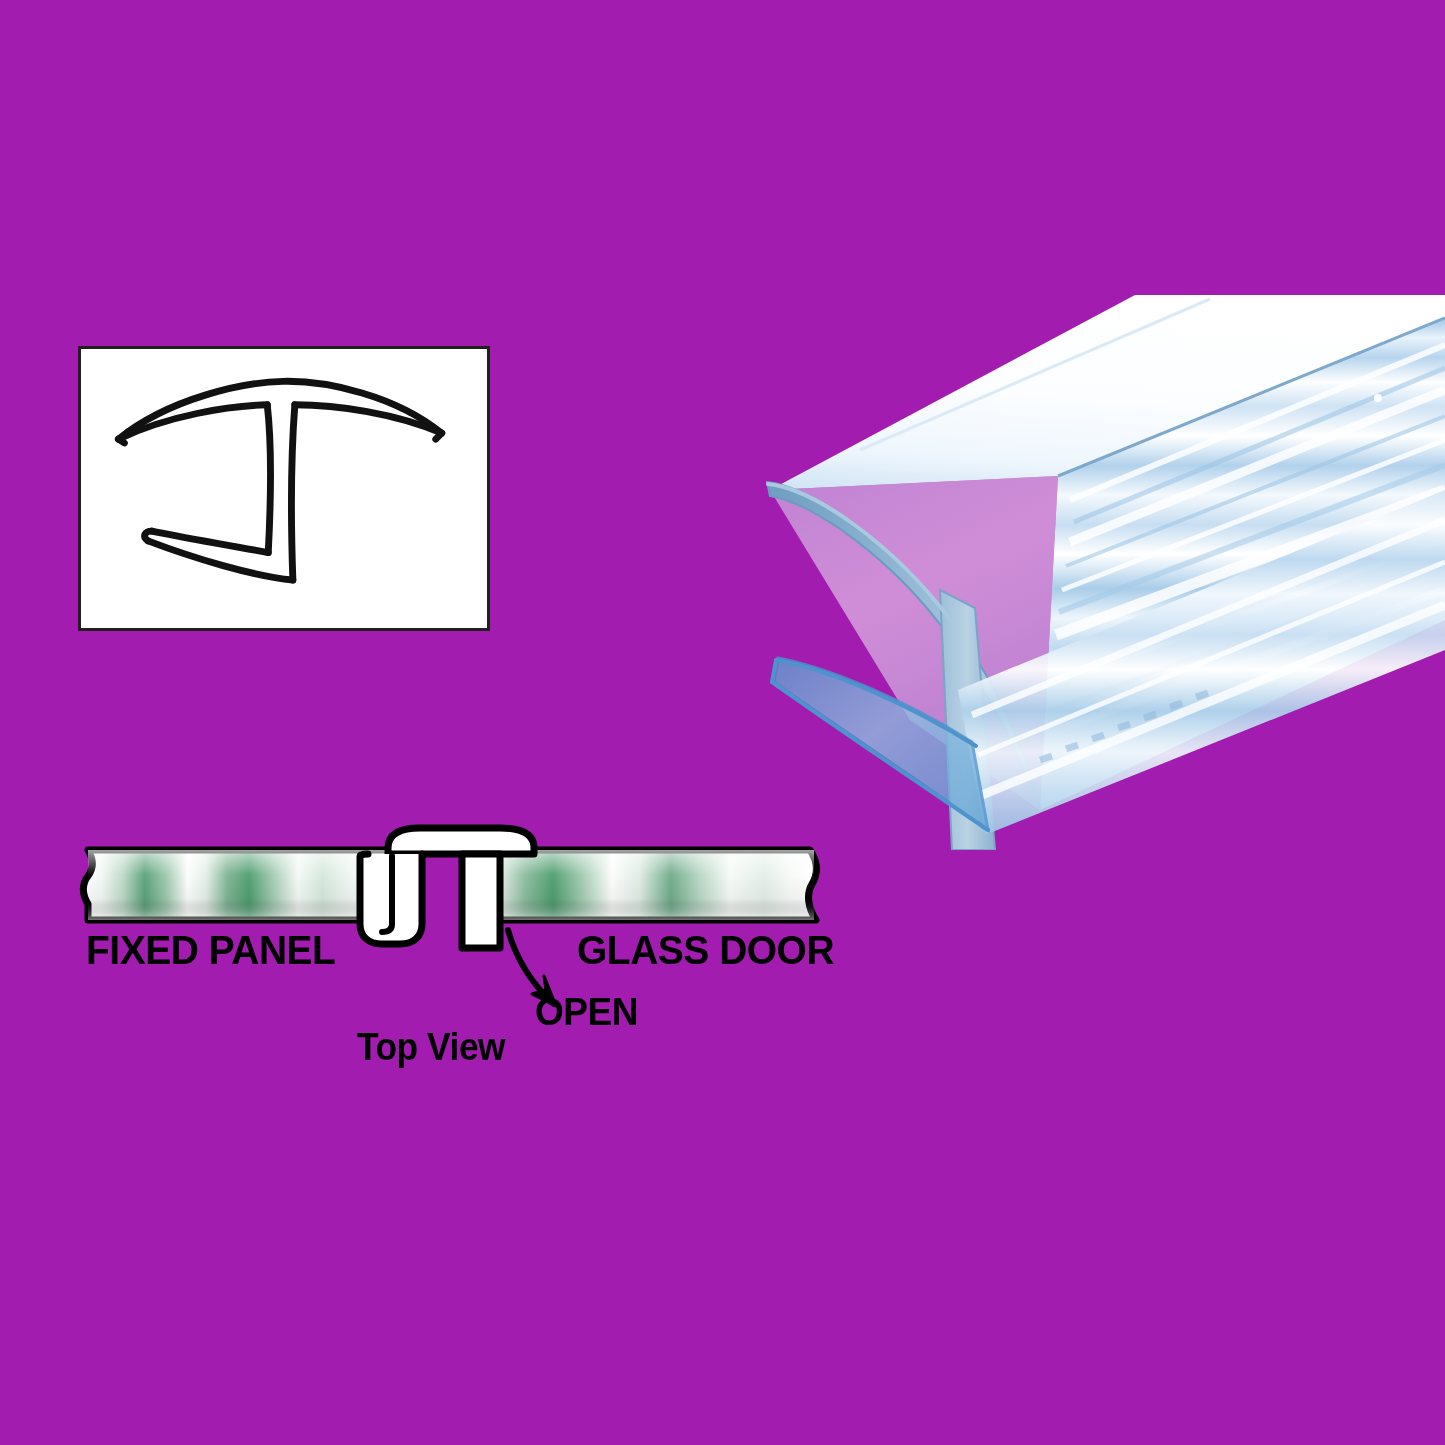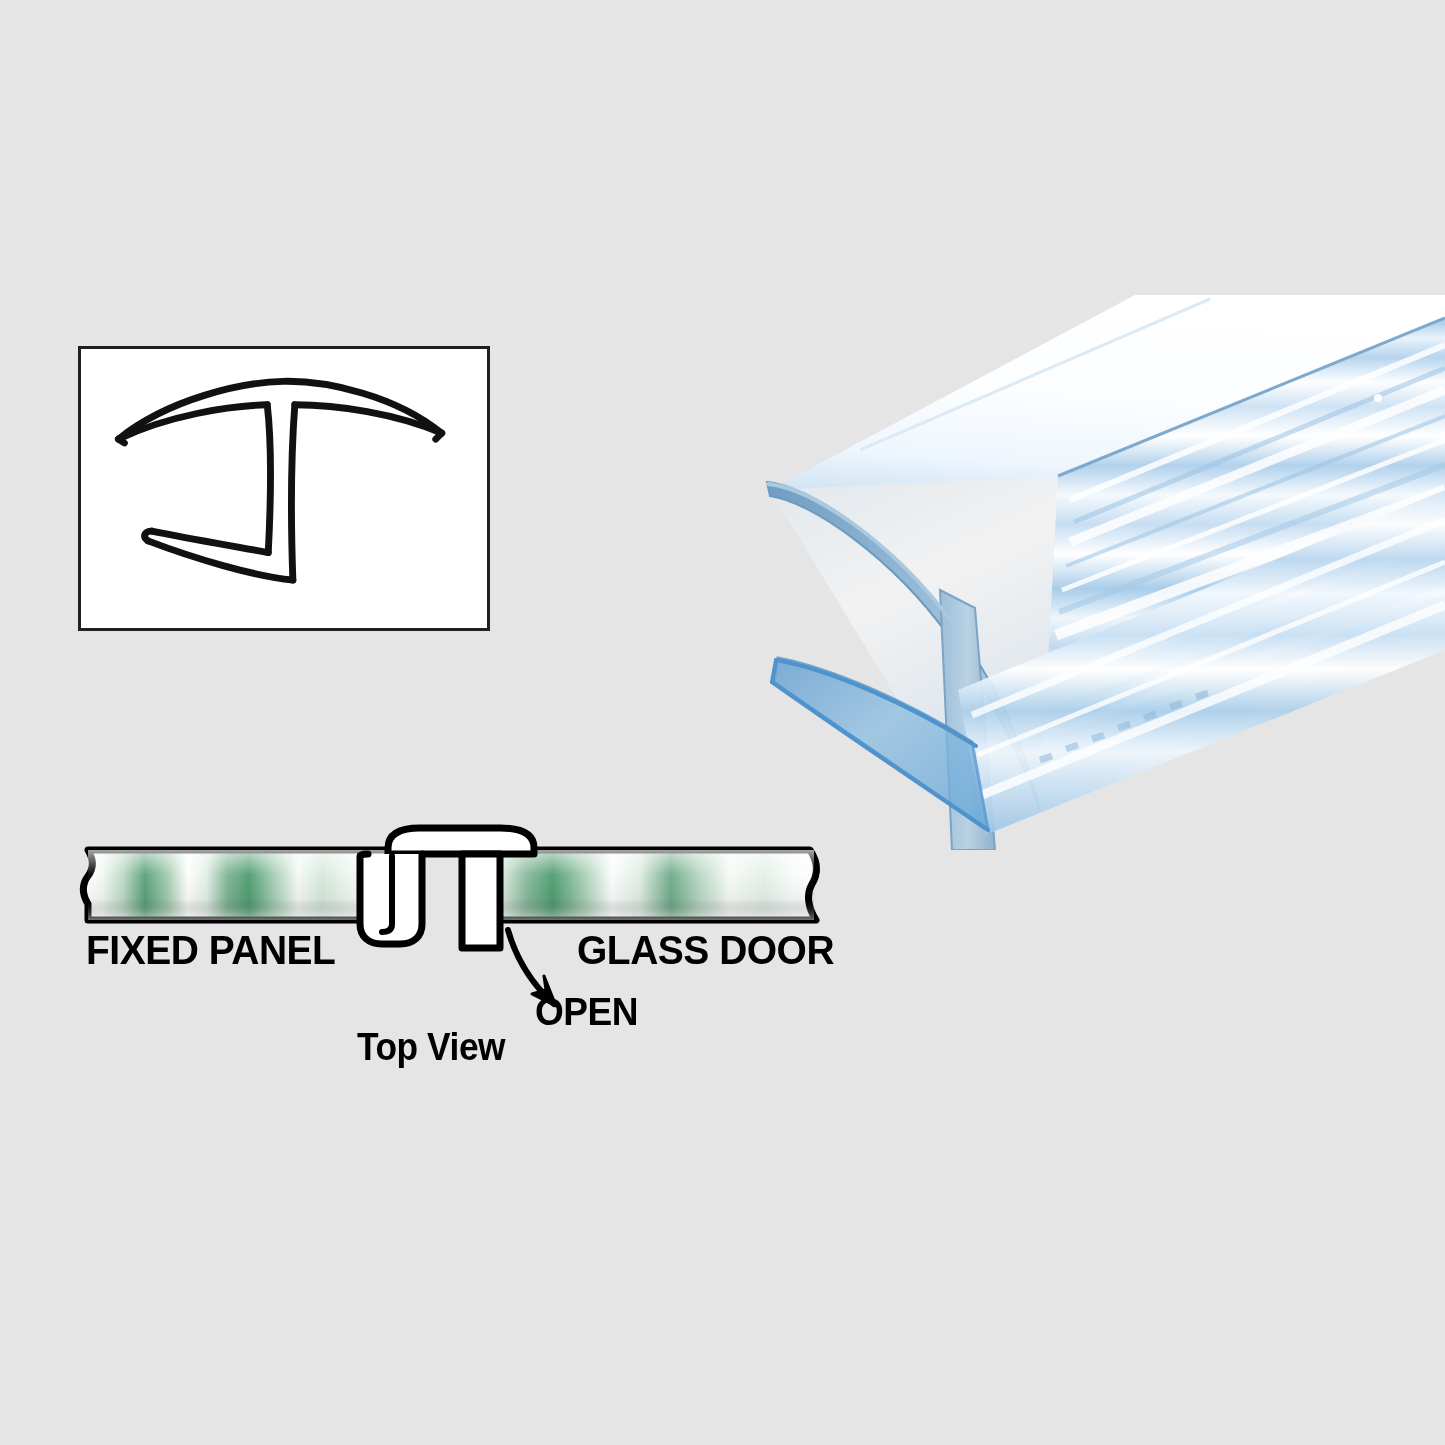--- a/index.html
+++ b/index.html
@@ -13,21 +13,21 @@
     position: relative;
     overflow: hidden;
     font-family: "Liberation Sans", sans-serif;
   }
 
   #stage {
     position: absolute;
     left: 0; top: 0;
     width: 1445px;
     height: 1445px;
-    background: #e5e5e5;
+    background: #a21caf;
   }
 
   
   .xsection-box {
     position: absolute;
     left: 78px;
     top: 346px;
     width: 412px;
     height: 285px;
     background: #ffffff;

